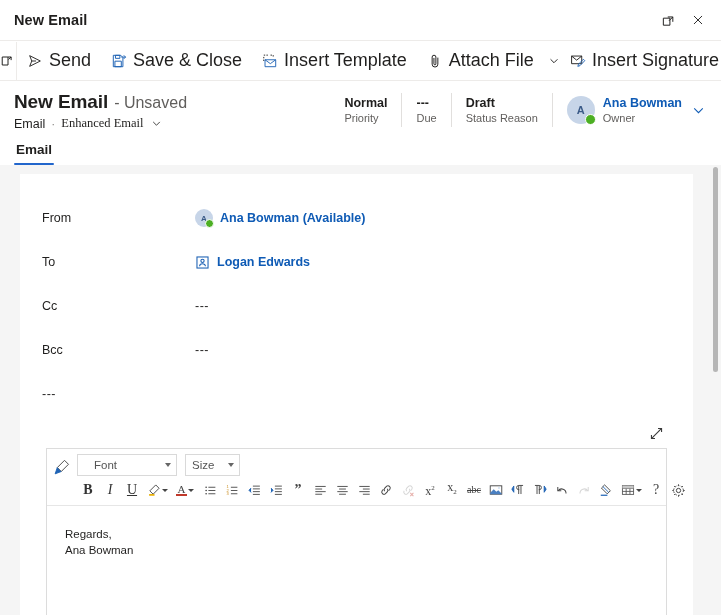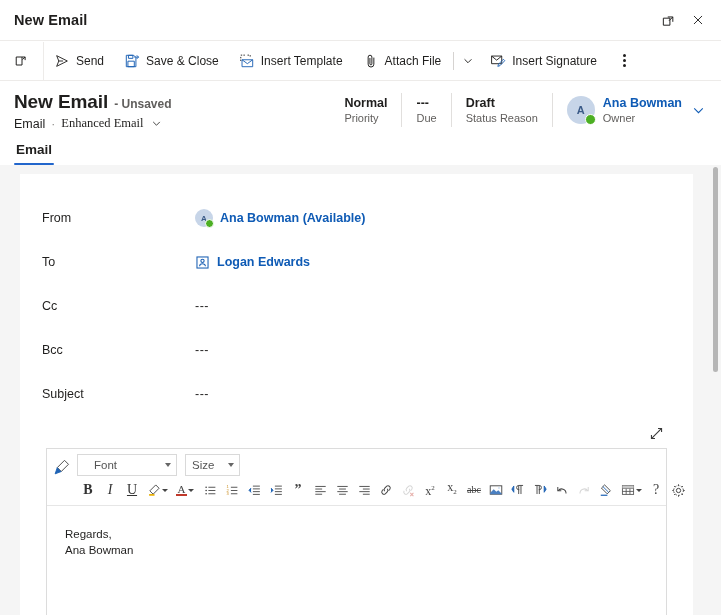--- a/index.html
+++ b/index.html
@@ -74,21 +74,21 @@
     cursor: pointer;
     box-sizing: border-box;
   }
   .cmd-btn {
     height: 38px;
     display: flex;
     align-items: center;
     gap: 6px;
     padding: 12px 10px;
     cursor: pointer;
-    font-size: 12px;
+    font-size: 18px;
     color: #201f1e;
     box-sizing: border-box;
   }
   .cmd-btn .ci {
     display: flex;
     align-items: center;
     justify-content: center;
     width: 16px;
     height: 16px;
   }
@@ -132,23 +132,23 @@
     align-items: baseline;
     gap: 6px;
   }
   .rec-title {
     font-size: 19px;
     font-weight: 600;
     color: #201f1e;
     letter-spacing: -0.1px;
   }
   .rec-unsaved {
-    font-size: 12px;
+    font-size: 16px;
     color: #605e5c;
-    font-weight: 700;
+    font-weight: 400;
   }
   .rec-sub {
     display: flex;
     align-items: center;
     gap: 6px;
     margin-top: 3px;
     font-size: 12.5px;
     color: #201f1e;
   }
   .rec-sub .dotsep { color: #8a8886; font-size: 12px; }
@@ -605,21 +605,20 @@
           <div class="field-label">Cc</div>
           <div class="field-value field-empty">---</div>
         </div>
 
         <div class="field-row">
           <div class="field-label">Bcc</div>
           <div class="field-value field-empty">---</div>
         </div>
 
         <div class="field-row">
-          <div class="field-label">Subject</div>
           <div class="field-value field-empty">---</div>
         </div>
       </div>
 
       <div class="editor-expand-row">
         <div class="expand-btn">
           <svg width="15" height="15" viewBox="0 0 16 16" fill="none" stroke="#3a3a3a" stroke-width="1.15">
             <path d="M2.6 13.4 L13.4 2.6"></path>
             <path d="M2.6 9.6 V13.4 H6.4"></path>
             <path d="M13.4 6.4 V2.6 H9.6"></path>

